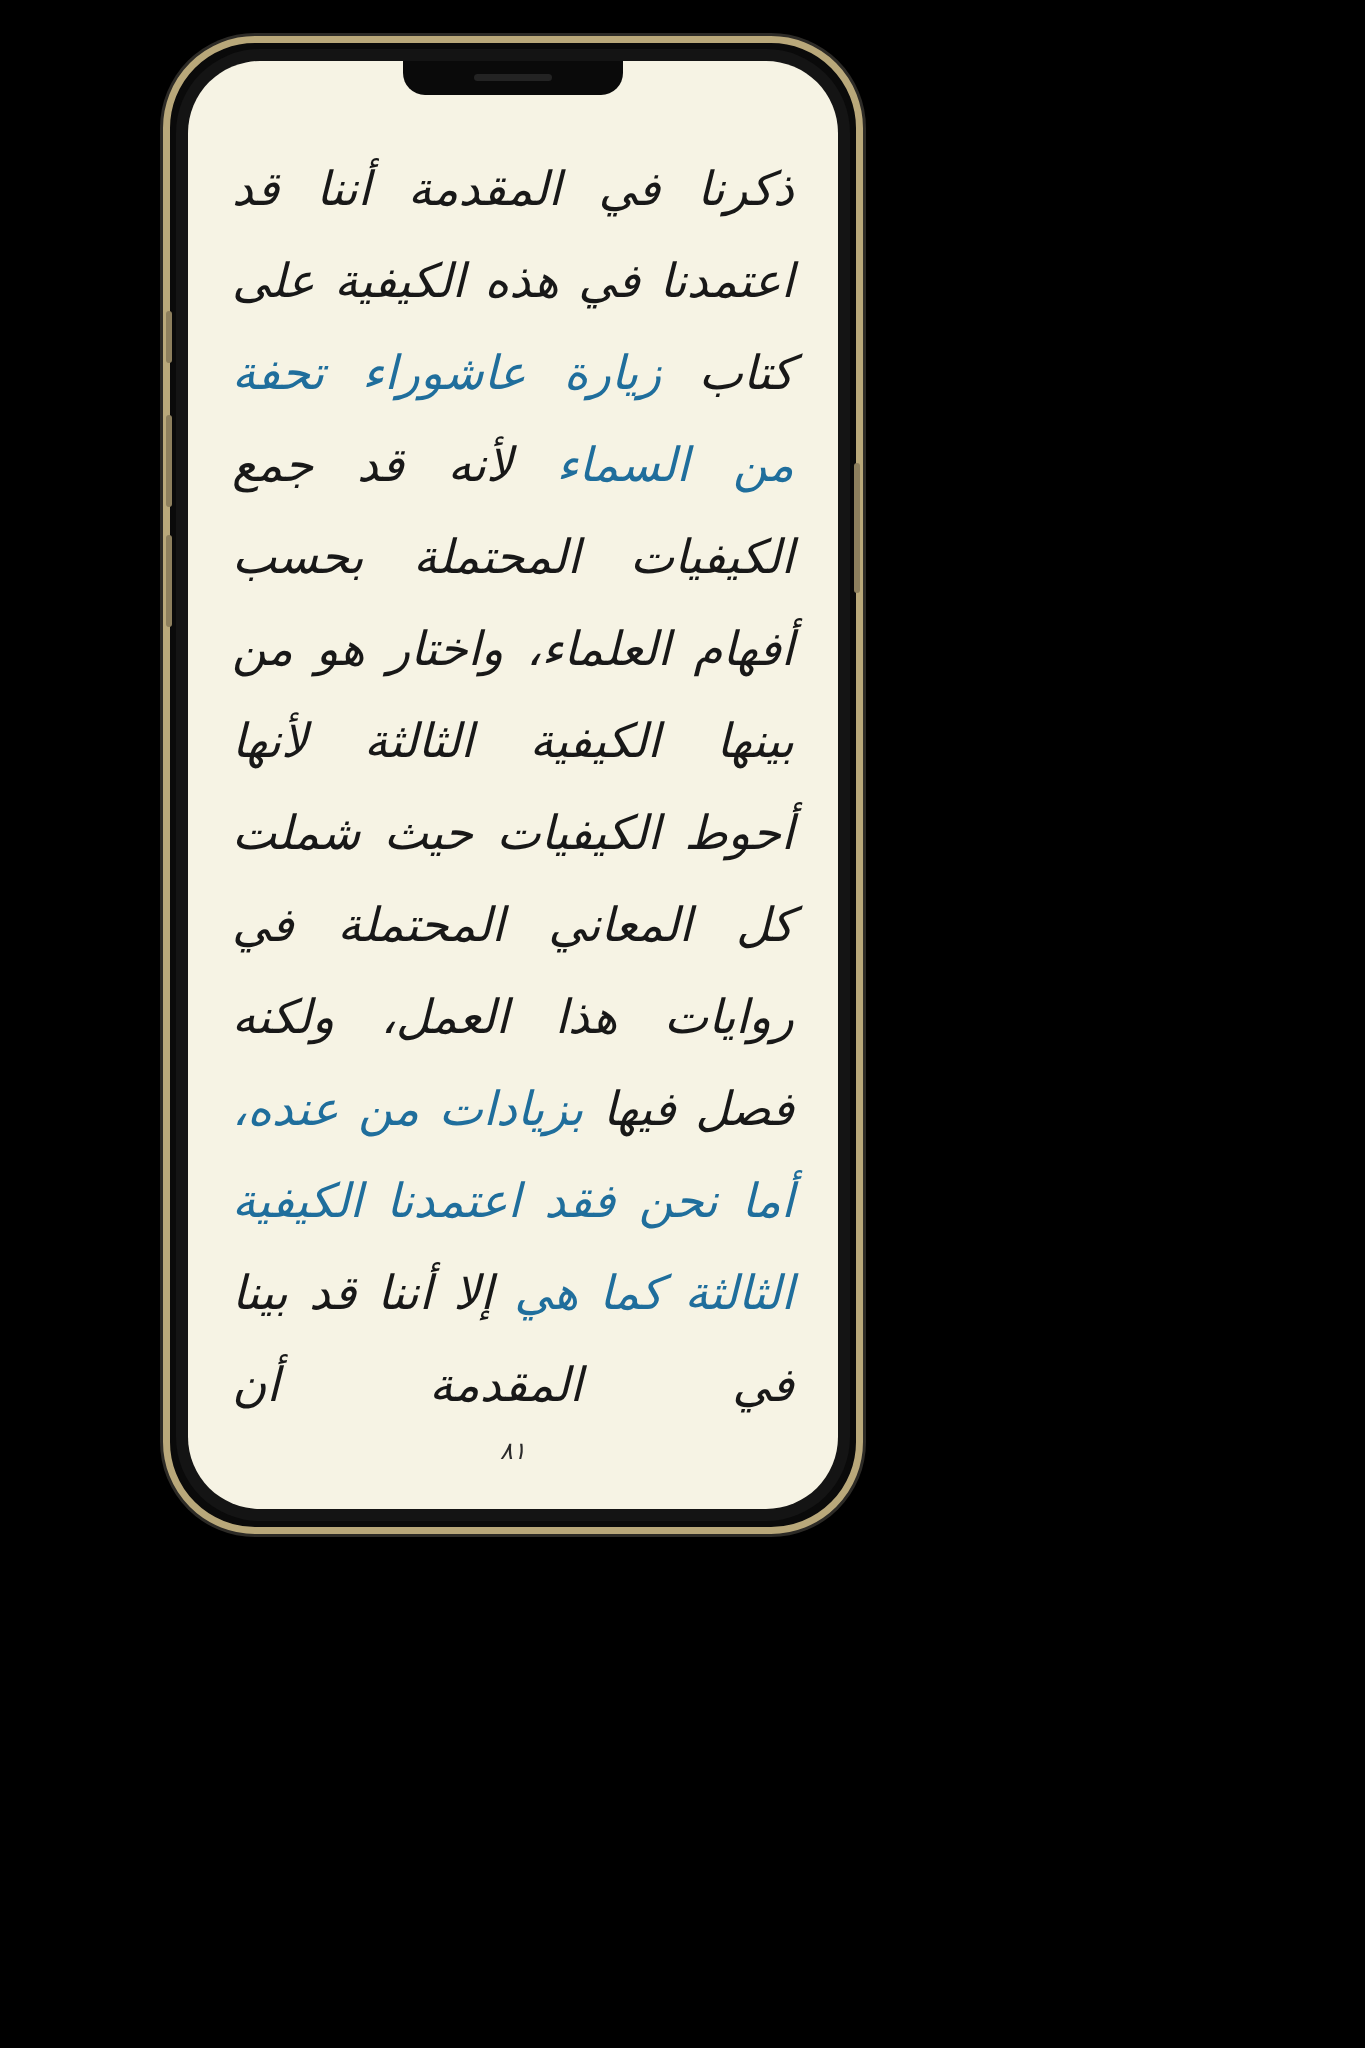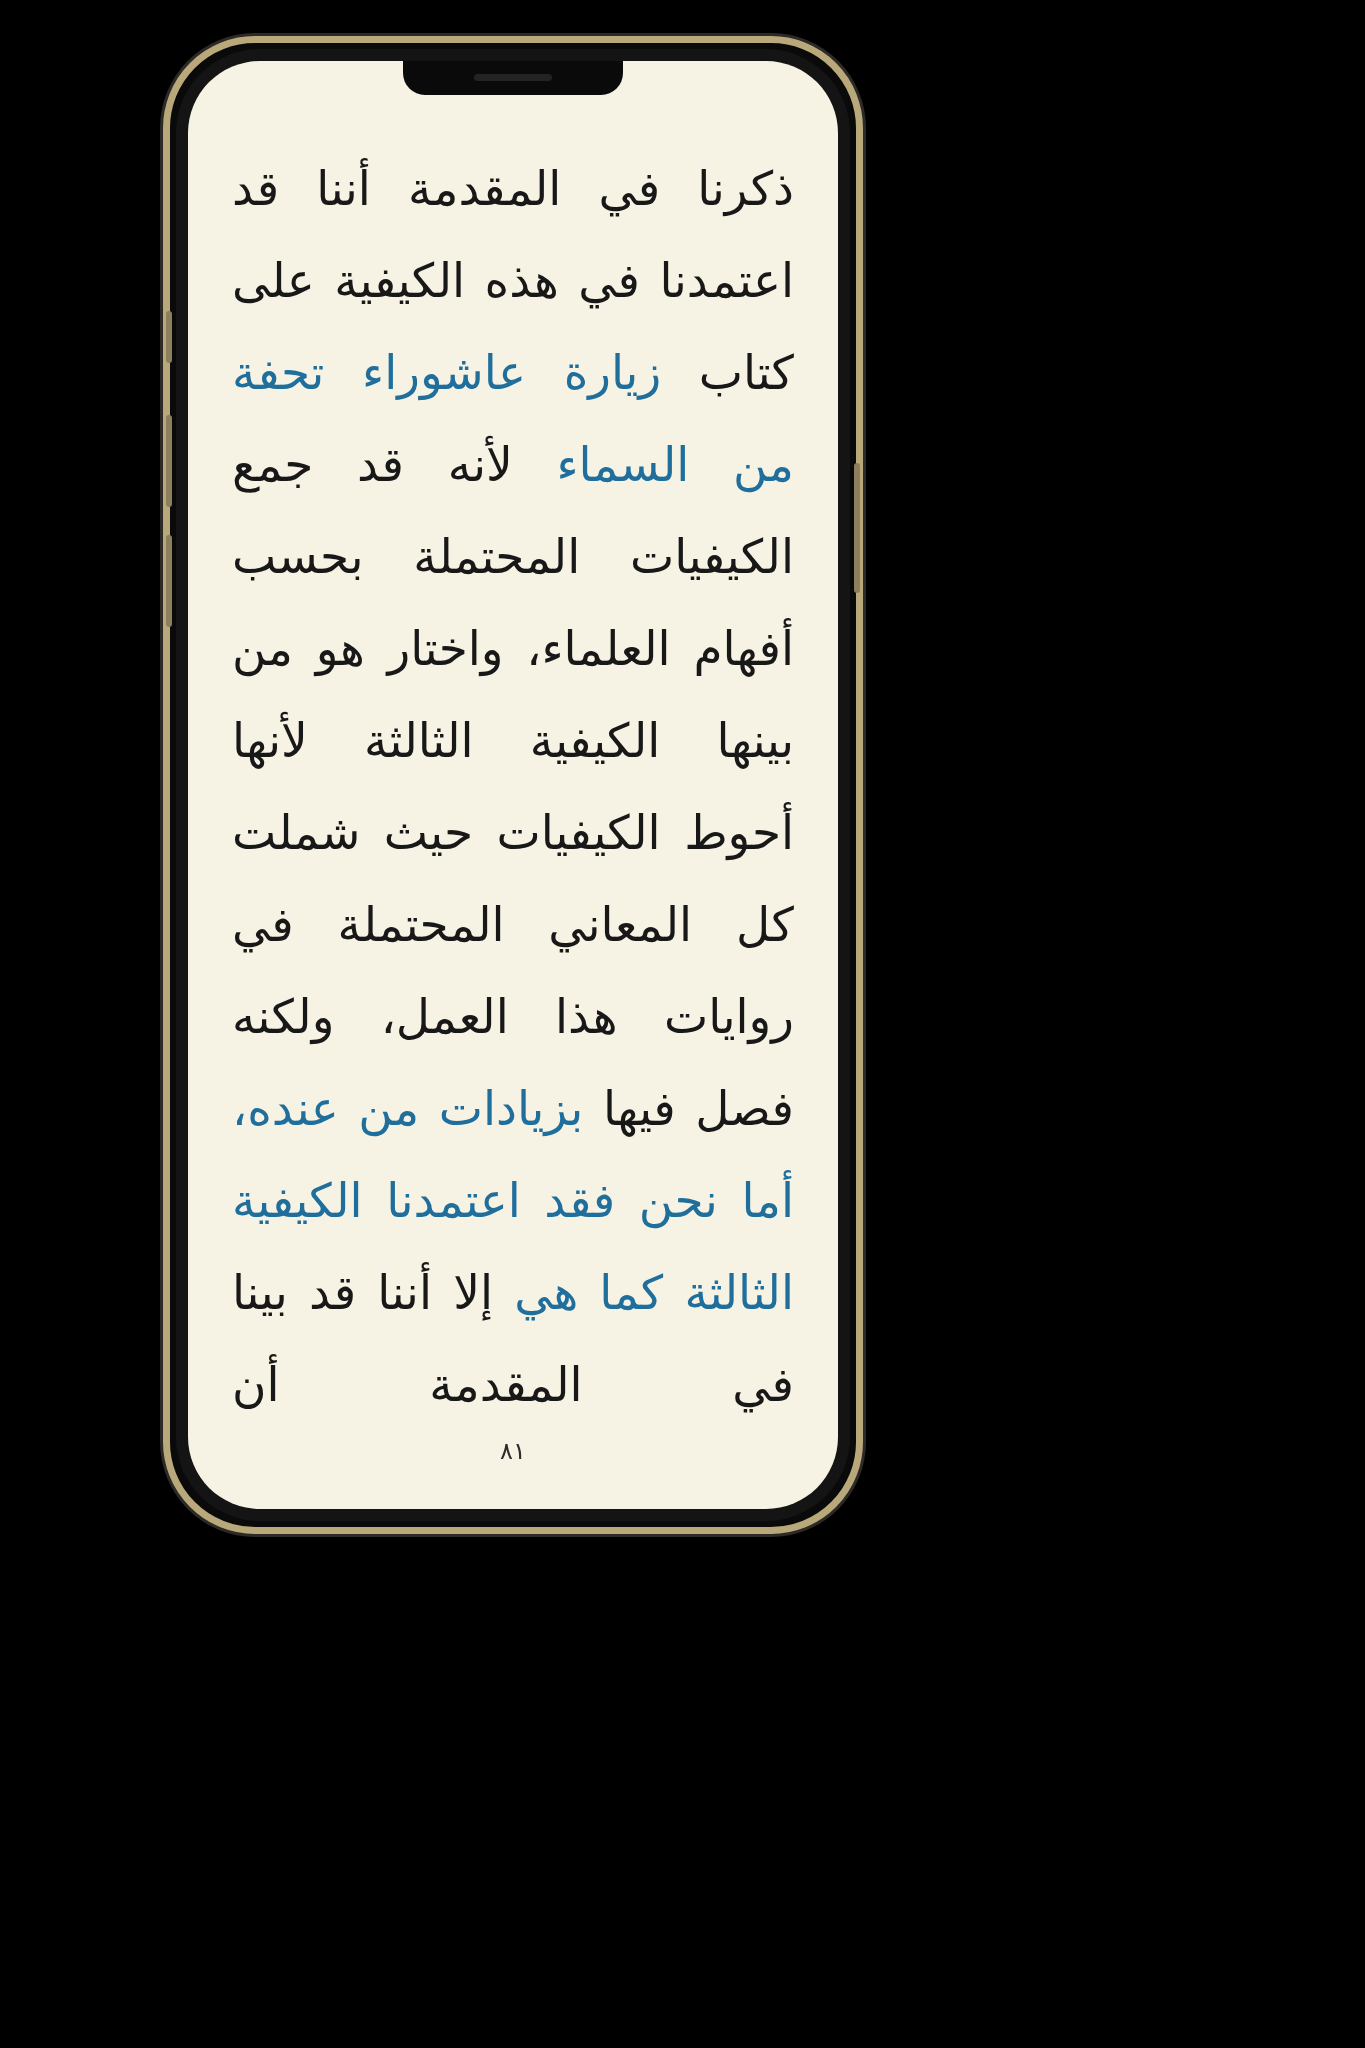--- a/index.html
+++ b/index.html
@@ -12,20 +12,21 @@
   }
   body {
     font-family: "DejaVu Sans", sans-serif;
   }
 
   .stage {
     position: relative;
     width: 1365px;
     height: 1772px;
     background: #000000;
+    font-style: italic;
   }
 
   
   .phone {
     position: absolute;
     left: 163px;
     top: 36px;
     width: 700px;
     height: 1498px;
     border-radius: 92px;

